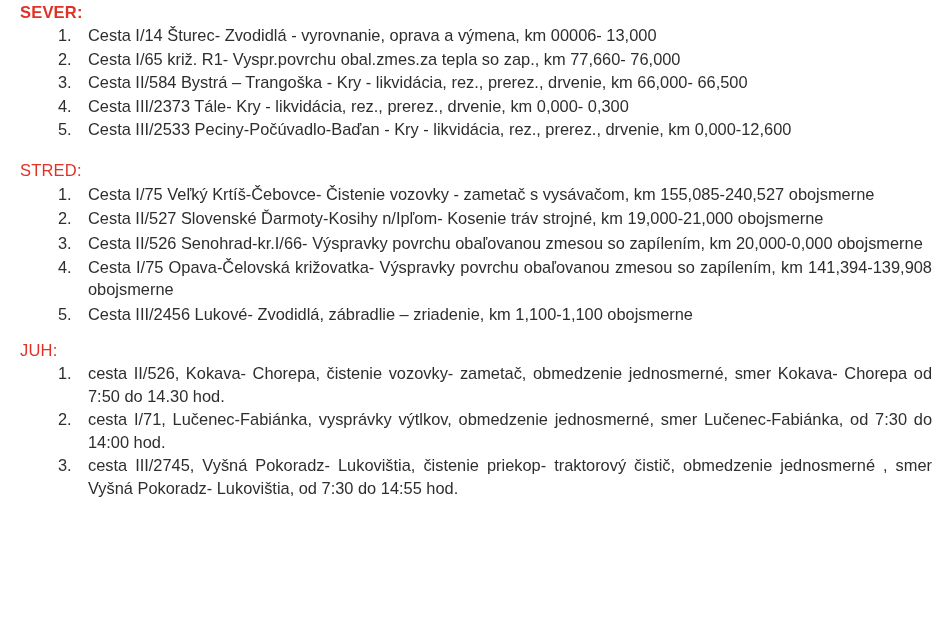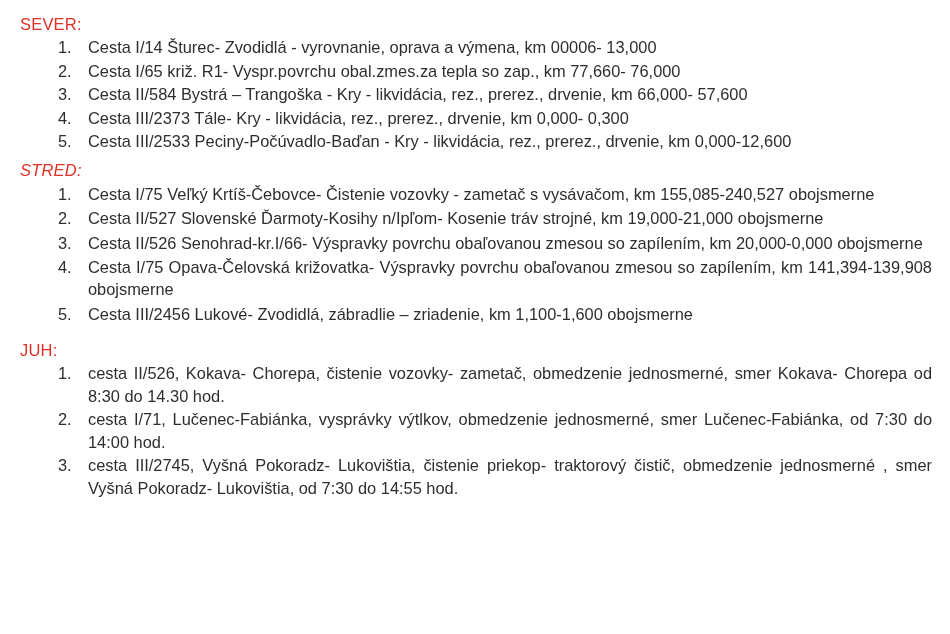--- a/index.html
+++ b/index.html
@@ -27,22 +27,22 @@
     margin: 0;
   }
   .section-header {
     color: #e03127;
     font-size: 16.5px;
     font-weight: 400;
     line-height: 1.28;
     letter-spacing: 0.2px;
     margin: 0 0 1px 2px;
   }
-  .section-sever .section-header { margin-top: 12px; }
-  .section-stred .section-header { margin-top: 8px; font-style: italic; }
+  .section-sever .section-header { margin-top: 0px; font-weight: bold; }
+  .section-stred .section-header { margin-top: 20px; }
   .section-juh   .section-header { margin-top: 15px; }
 
   ol.items {
     list-style: none;
     margin: 0;
     padding: 0;
   }
   li.item {
     position: relative;
     padding-left: 70px;
@@ -85,21 +85,21 @@
       <li class="item no-justify">
         <span class="marker">1.</span>
         <span class="body">Cesta I/14 Šturec- Zvodidlá - vyrovnanie, oprava a výmena, km 00006- 13,000</span>
       </li>
       <li class="item no-justify">
         <span class="marker">2.</span>
         <span class="body">Cesta I/65 križ. R1- Vyspr.povrchu obal.zmes.za tepla so zap., km 77,660- 76,000</span>
       </li>
       <li class="item no-justify">
         <span class="marker">3.</span>
-        <span class="body">Cesta II/584 Bystrá – Trangoška - Kry - likvidácia, rez., prerez., drvenie, km 66,000- 57,600</span>
+        <span class="body">Cesta II/584 Bystrá – Trangoška - Kry - likvidácia, rez., prerez., drvenie, km 66,000- 66,500</span>
       </li>
       <li class="item no-justify">
         <span class="marker">4.</span>
         <span class="body">Cesta III/2373 Tále- Kry - likvidácia, rez., prerez., drvenie, km 0,000- 0,300</span>
       </li>
       <li class="item">
         <span class="marker">5.</span>
         <span class="body">Cesta III/2533 Peciny-Počúvadlo-Baďan - Kry - likvidácia, rez., prerez., drvenie, km 0,000-12,600</span>
       </li>
     </ol>
@@ -119,31 +119,31 @@
       <li class="item">
         <span class="marker">3.</span>
         <span class="body">Cesta II/526 Senohrad-kr.I/66- Výspravky povrchu obaľovanou zmesou so zapílením, km 20,000-0,000  obojsmerne</span>
       </li>
       <li class="item">
         <span class="marker">4.</span>
         <span class="body">Cesta I/75 Opava-Čelovská križovatka- Výspravky povrchu obaľovanou zmesou so zapílením, km 141,394-139,908 obojsmerne</span>
       </li>
       <li class="item no-justify">
         <span class="marker">5.</span>
-        <span class="body">Cesta III/2456 Lukové- Zvodidlá, zábradlie – zriadenie, km 1,100-1,600 obojsmerne</span>
+        <span class="body">Cesta III/2456 Lukové- Zvodidlá, zábradlie – zriadenie, km 1,100-1,100 obojsmerne</span>
       </li>
     </ol>
   </section>
 
   <section class="section section-juh">
     <div class="section-header">JUH:</div>
     <ol class="items">
       <li class="item">
         <span class="marker">1.</span>
-        <span class="body">cesta II/526, Kokava- Chorepa, čistenie vozovky- zametač, obmedzenie jednosmerné, smer Kokava- Chorepa od 8:30 do 14.30 hod.</span>
+        <span class="body">cesta II/526, Kokava- Chorepa, čistenie vozovky- zametač, obmedzenie jednosmerné, smer Kokava- Chorepa od 7:50 do 14.30 hod.</span>
       </li>
       <li class="item">
         <span class="marker">2.</span>
         <span class="body">cesta I/71, Lučenec-Fabiánka, vysprávky výtlkov, obmedzenie jednosmerné, smer Lučenec-Fabiánka, od 7:30 do 14:00 hod.</span>
       </li>
       <li class="item">
         <span class="marker">3.</span>
         <span class="body">cesta III/2745, Vyšná Pokoradz- Lukovištia, čistenie priekop- traktorový čistič, obmedzenie jednosmerné , smer Vyšná Pokoradz- Lukovištia, od 7:30 do 14:55 hod.</span>
       </li>
     </ol>

